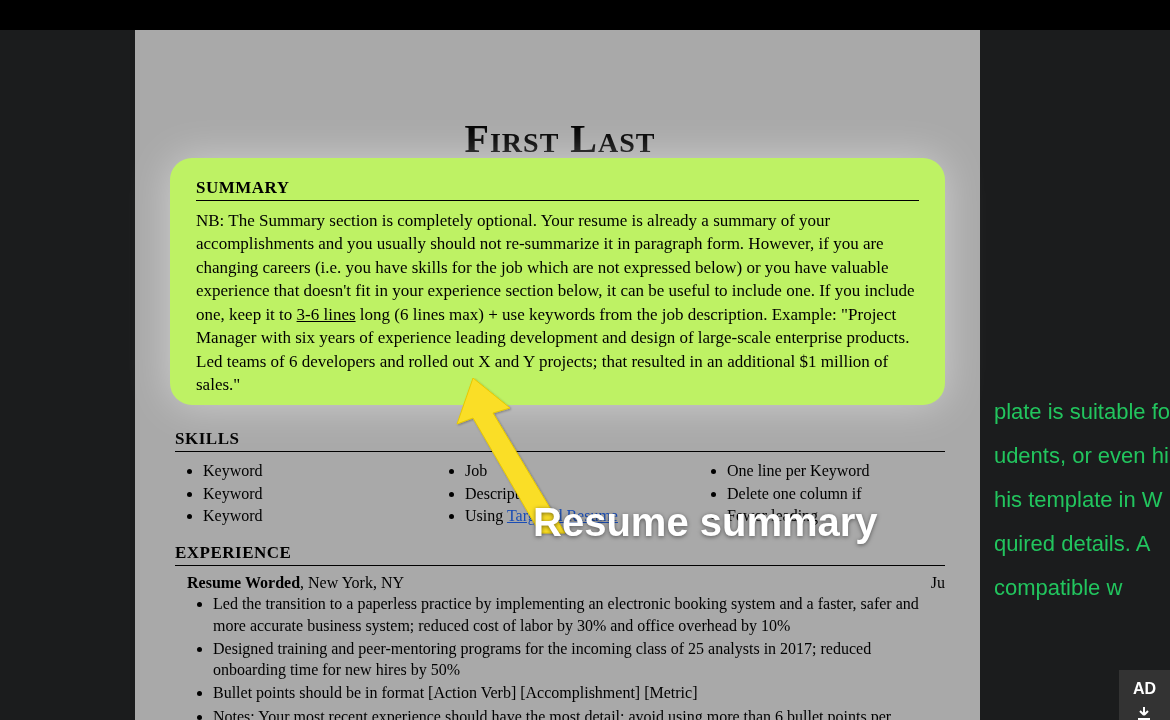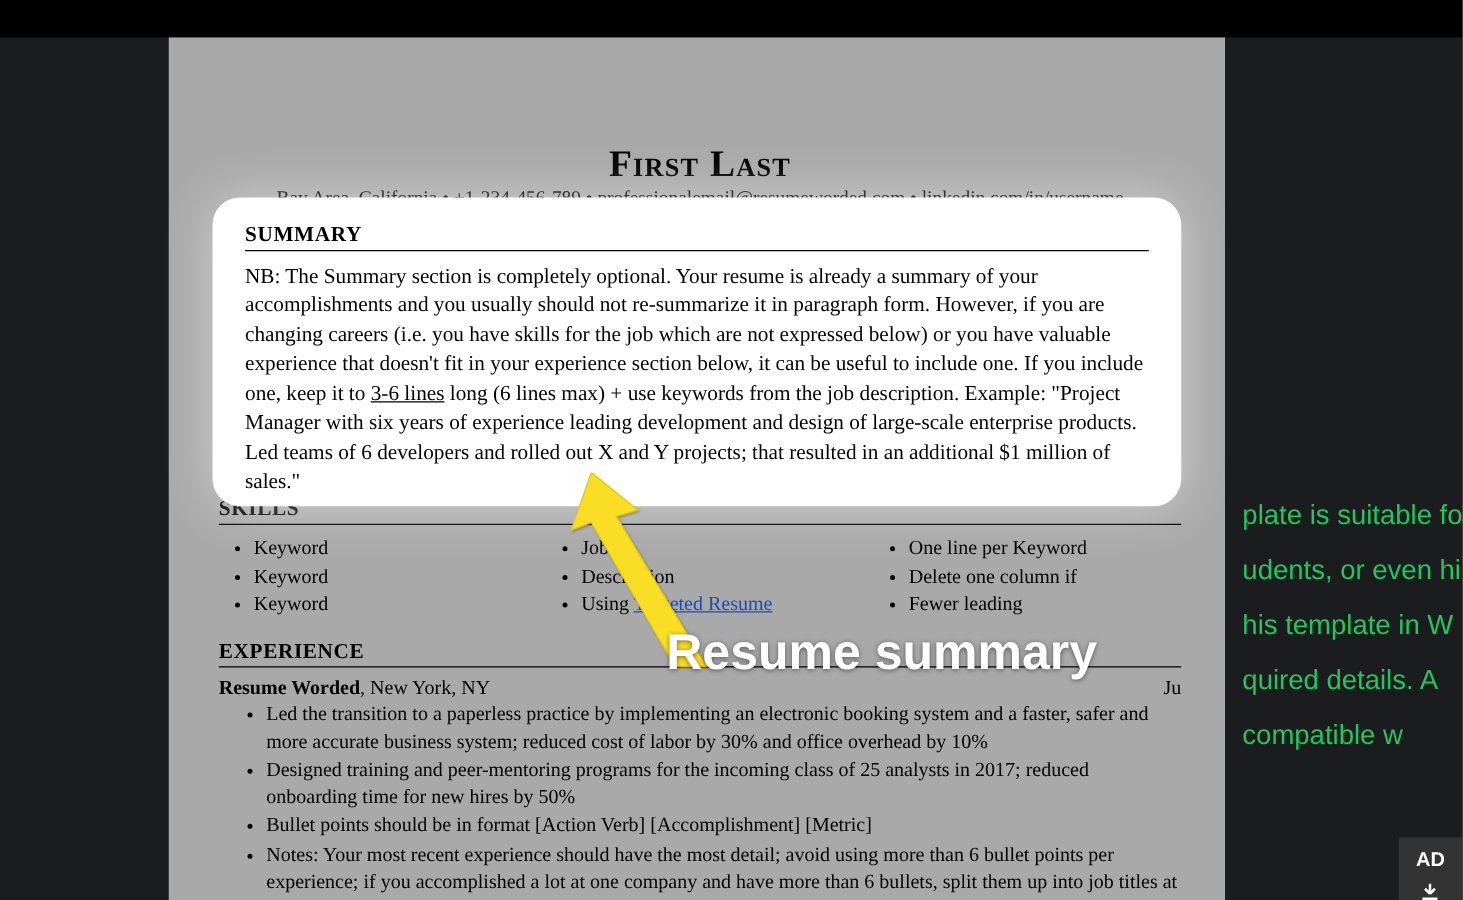--- a/index.html
+++ b/index.html
@@ -40,25 +40,25 @@
   top: 30px;
   left: 135px;
   width: 845px;
   height: 690px;
   background: #a9a9a9;
   padding: 85px 35px 0 40px;
   color: #000;
 }
 .name {
   text-align: center;
-  font-size: 30px;
+  font-size: 40px;
   font-weight: bold;
   font-variant: small-caps;
   letter-spacing: 1px;
-  margin-bottom: 1px;
+  margin-bottom: 20px;
 }
 .contact {
   text-align: center;
   font-size: 15.5px;
   margin-bottom: 18px;
 }
 .section-title {
   font-size: 17px;
   font-weight: bold;
   letter-spacing: 0.5px;
@@ -83,20 +83,21 @@
   padding-left: 28px;
 }
 .skills-cols .col { flex: 1; }
 .skills-cols li { line-height: 1.4; }
 .link { color: #1a4db5; text-decoration: underline; }
 .exp-header {
   display: flex;
   justify-content: space-between;
   font-size: 16px;
   margin-bottom: 1px;
+  margin-left: 12px;
 }
 .exp-company { font-weight: bold; }
 .exp-role {
   font-weight: bold;
   font-size: 16px;
   margin-bottom: 4px;
 }
 .exp-bullets {
   list-style: disc;
   padding-left: 38px;
@@ -104,21 +105,21 @@
   line-height: 1.33;
 }
 .exp-bullets li { margin-bottom: 2px; }
 
 .highlight {
   position: absolute;
   top: 158px;
   left: 170px;
   width: 775px;
   height: 247px;
-  background: #ffffff;
+  background: #bef264;
   border-radius: 22px;
   box-shadow: 0 0 40px rgba(255,255,255,0.45);
   z-index: 5;
   padding: 20px 26px 0 26px;
 }
 .highlight .section-title {
   font-size: 17px;
 }
 .highlight .summary-body {
   font-size: 17px;

